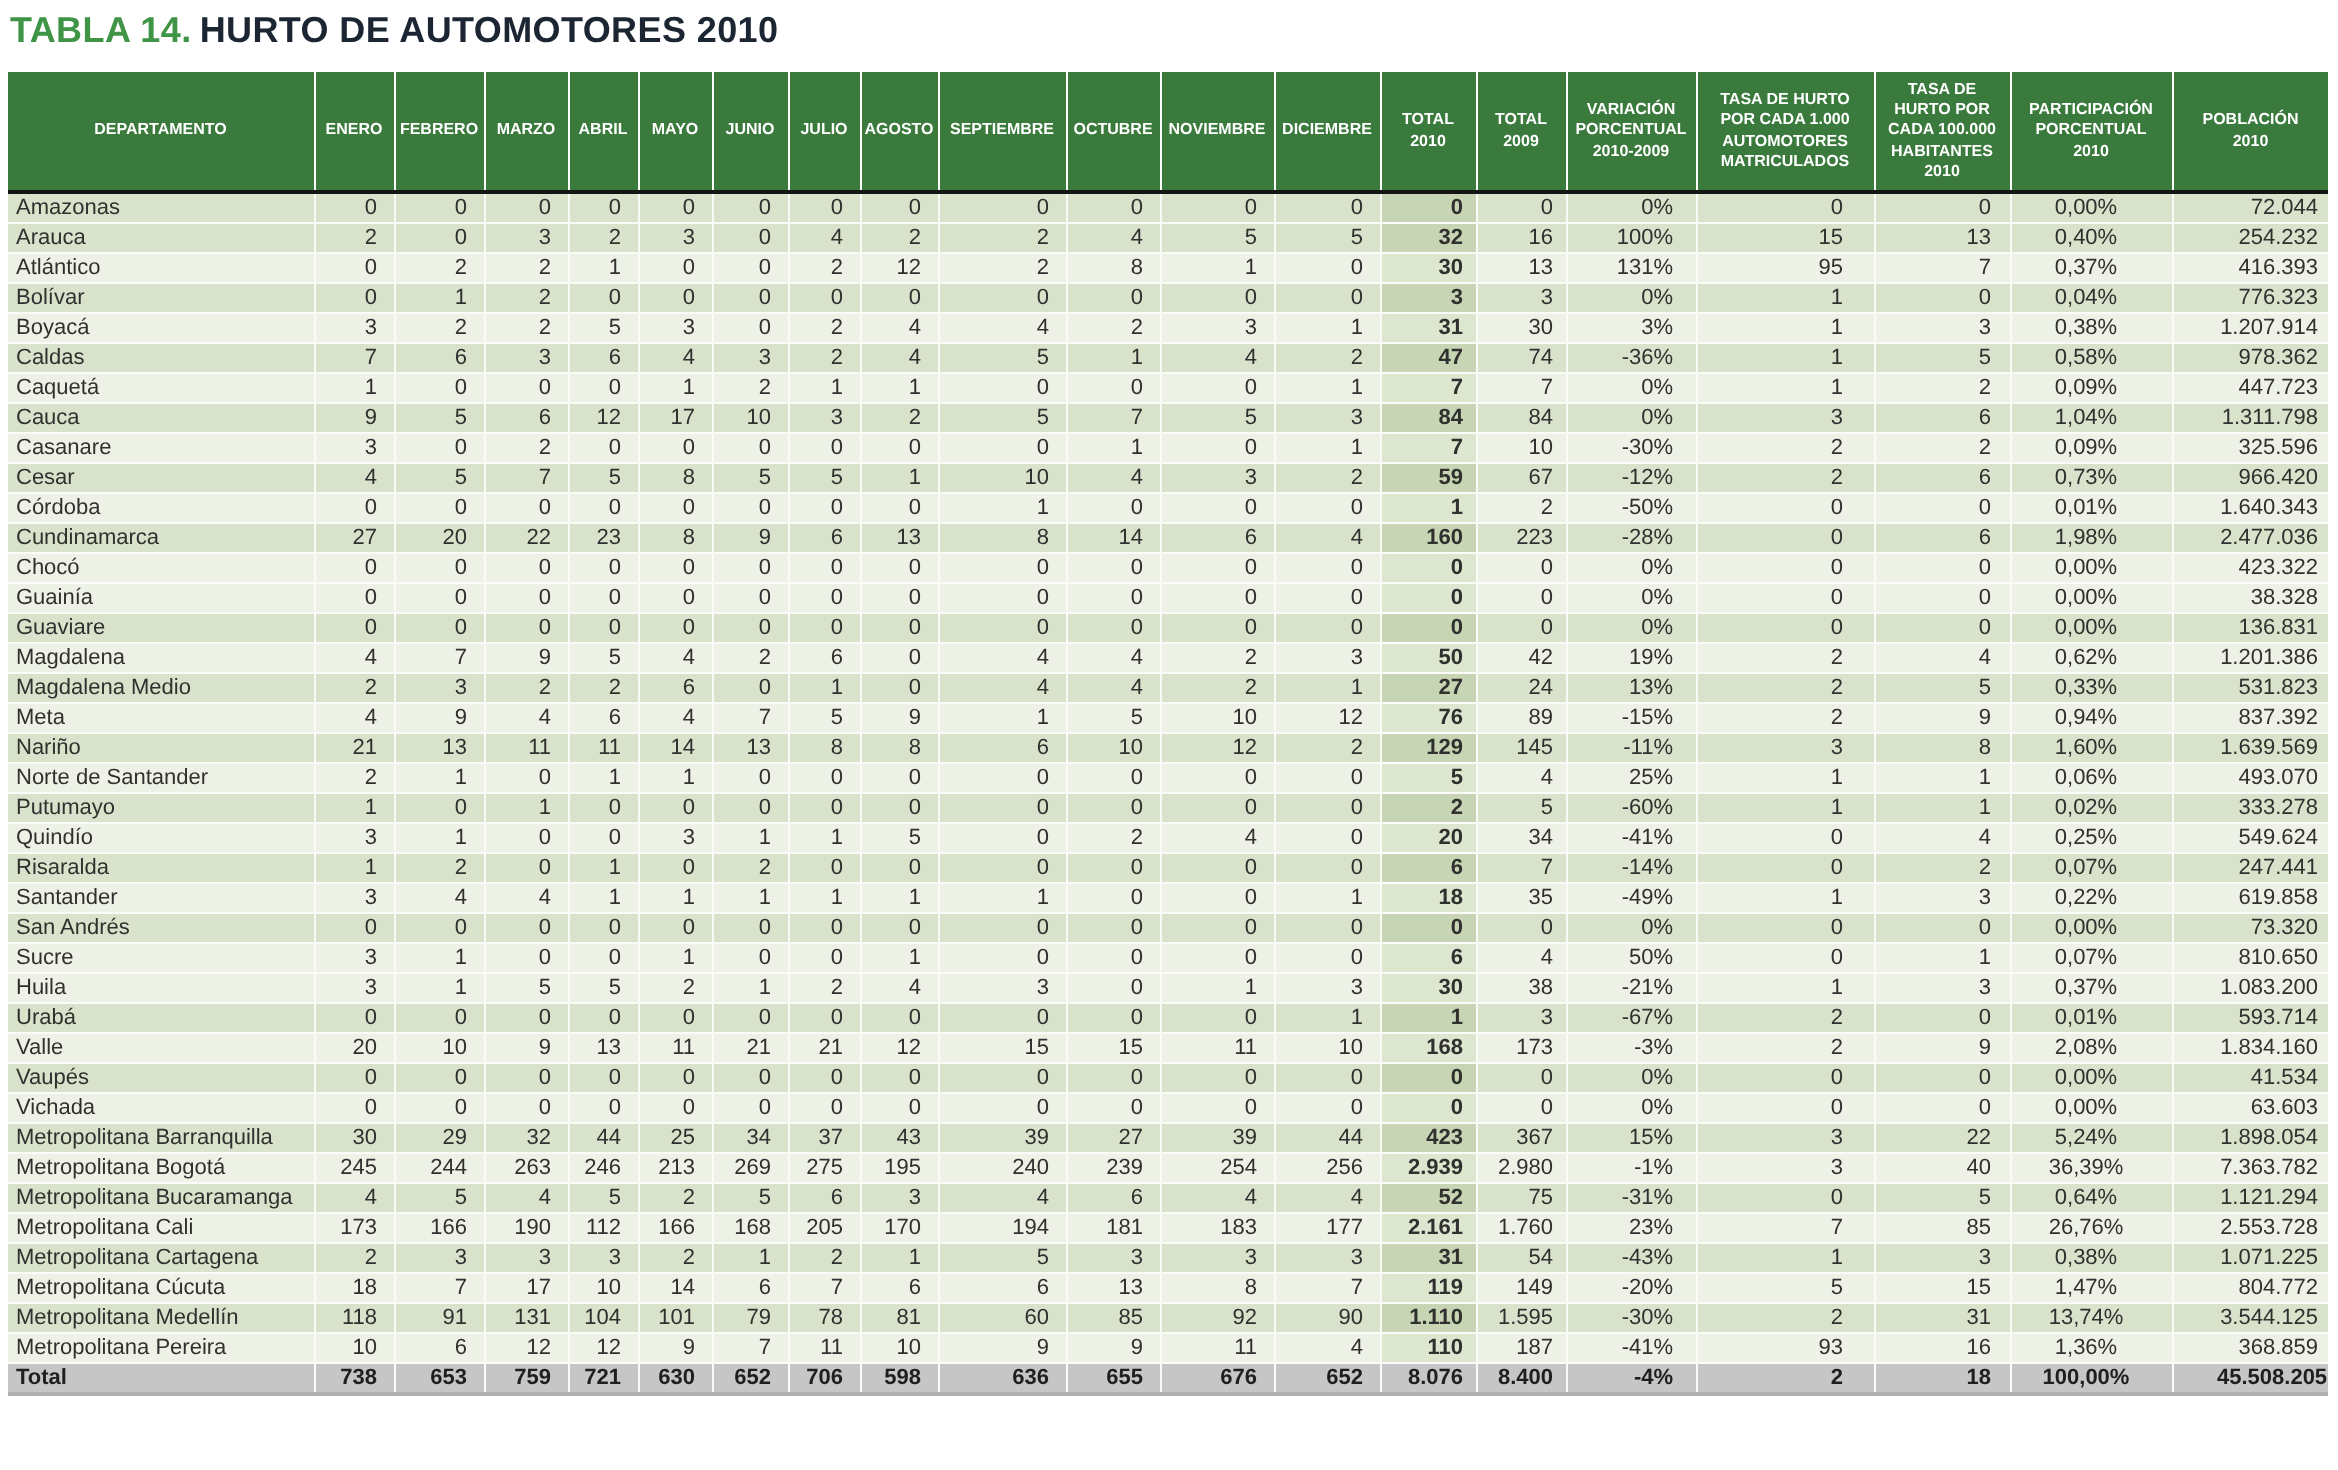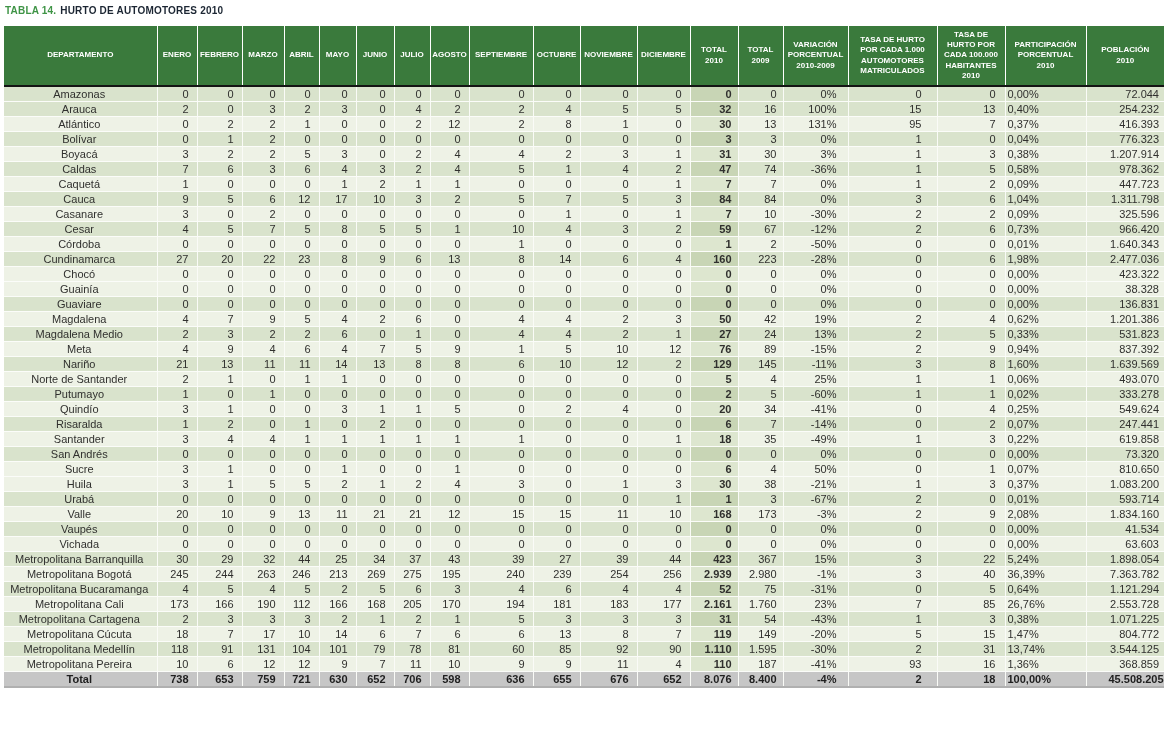--- a/index.html
+++ b/index.html
@@ -14,21 +14,21 @@
     --title-ink:#1c2633;
   }
   *{box-sizing:border-box;margin:0;padding:0;}
   body{
     background:#ffffff;
     font-family:"Liberation Sans", sans-serif;
     width:1169px;
   }
   .page{padding:3px 3px 0 4px;}
   .title{
-    font-size:10px;
+    font-size:18px;
     font-weight:bold;
     letter-spacing:.2px;
     color:var(--title-ink);
     margin:2px 0 10px 1px;
   }
   .title .tag{color:var(--title-green);margin-right:4px;}
   table{
     border-collapse:collapse;
     table-layout:fixed;
     width:1160px;
@@ -65,28 +65,28 @@
   tr.row-even td{background:var(--stripe-light);}
   tr.row-odd td.c13{background:var(--total-col-green);}
   tr.row-even td.c13{background:var(--total-col-light);}
   tr.total-row td{
     background:var(--total-row-gray);
     font-weight:bold;
     color:#1f1f1f;
     border-top:1px solid #5a5a5a;
     border-bottom:2px solid #b0b0b0;
   }
-  td.c0{text-align:center;padding-left:4px;}
+  td.c0{text-align:left;padding-left:4px;}
   td.c1,td.c2,td.c3,td.c4,td.c5,td.c6,td.c7,td.c8,td.c9,td.c10,td.c11,td.c12{text-align:right;padding-right:8px;}
   td.c13{text-align:right;padding-right:6px;font-weight:bold;}
   td.c14{text-align:right;padding-right:6px;}
   td.c15{text-align:right;padding-right:11px;}
   td.c16{text-align:right;padding-right:15px;}
   td.c17{text-align:right;padding-right:9px;}
-  td.c18{text-align:left;padding-right:7px;}
+  td.c18{text-align:center;padding-right:7px;}
   td.c19{text-align:right;padding-right:5px;padding-left:22px;}
 </style>
 </head>
 <body>
 
 <div class="page">
   <div class="title">
     <span class="tag">TABLA 14.</span><span>HURTO DE AUTOMOTORES 2010</span>
   </div>
 

